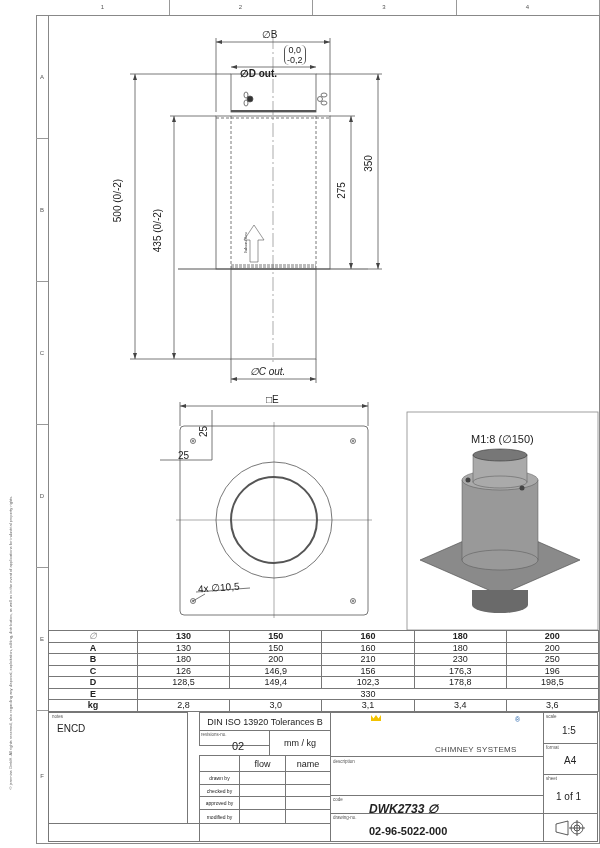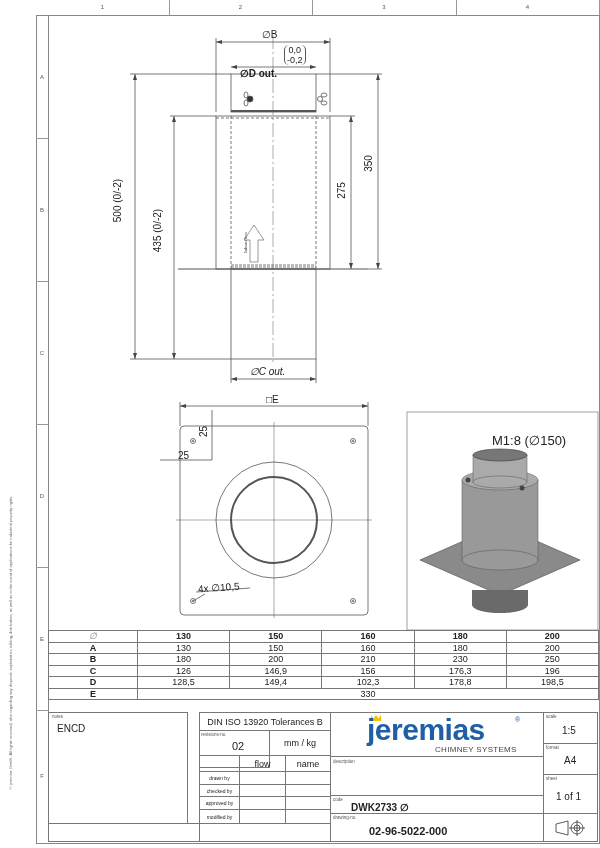--- a/index.html
+++ b/index.html
@@ -172,21 +172,21 @@
   <span>435</span> (<span>0</span>/<span>-2</span>)
 </div>
 <div class="abs" style="left:333px;top:185px;font-size:10px;transform:rotate(-90deg);">275</div>
 <div class="abs" style="left:360px;top:158px;font-size:10px;transform:rotate(-90deg);">350</div>
 <div class="abs" style="left:235px;top:240px;font-size:4px;transform:rotate(-90deg);white-space:nowrap;font-family:'Liberation Serif',serif;">Exhaust flow</div>
 <div class="abs" style="left:250px;top:366px;font-size:10px;font-style:italic;">∅C out.</div>
 <div class="abs" style="left:266px;top:394px;font-size:10px;">□E</div>
 <div class="abs" style="left:198px;top:426px;font-size:10px;transform:rotate(-90deg);">25</div>
 <div class="abs" style="left:178px;top:450px;font-size:10px;">25</div>
 <div class="abs" style="left:198px;top:582px;font-size:10px;transform:rotate(-4deg);">4x ∅10,5</div>
-<div class="abs" style="left:492px;top:433px;font-size:13px;">M1:8 (∅150)</div>
+<div class="abs" style="left:471px;top:433px;font-size:11px;">M1:8 (∅150)</div>
 
 <table class="dims">
   <tbody>
       <tr>
     <td style="width:88px;color:#888;font-style:italic;">∅</td>
     <td class="b">130</td>
     <td class="b">150</td>
     <td class="b">160</td>
     <td class="b">180</td>
     <td class="b">200</td>
@@ -220,31 +220,39 @@
     <td>128,5</td>
         <td>149,4</td>
         <td>102,3</td>
         <td>178,8</td>
         <td>198,5</td>
   </tr>
   <tr>
     <td class="b">E</td>
     <td colspan="5">330</td>
   </tr>
+  <tr>
+    <td class="b">kg</td>
+    <td>2,8</td>
+        <td>3,0</td>
+        <td>3,1</td>
+        <td>3,4</td>
+        <td>3,6</td>
+  </tr>
 </tbody>
   </table>
 
 <div class="tb" style="left:48px;top:712px;width:140px;height:112px;">
   <span class="lbl" style="left:3px;top:1px;">notes</span>
   <span class="abs" style="left:8px;top:10px;font-size:10px;">ENCD</span>
 </div>
 <div class="tb" style="left:48px;top:823px;width:152px;height:19px;"></div>
 
 <div class="tb" style="left:199px;top:712px;width:132px;height:19px;font-size:9px;text-align:center;line-height:18px;">DIN ISO 13920 Tolerances B</div>
-<div class="tb" style="left:199px;top:730px;width:71px;height:38px;">
+<div class="tb" style="left:199px;top:730px;width:71px;height:16px;">
   <span class="lbl" style="left:1px;top:1px;">revisions-no.</span>
   <span class="abs" style="left:32px;top:9px;font-size:11px;">02</span>
 </div>
 <div class="tb" style="left:269px;top:730px;width:62px;height:26px;font-size:9px;text-align:center;line-height:25px;">mm / kg</div>
 
 <div class="tb" style="left:199px;top:755px;width:41px;height:17px;"></div>
 <div class="tb" style="left:239px;top:755px;width:47px;height:17px;font-size:9px;text-align:center;line-height:16px;">flow</div>
 <div class="tb" style="left:285px;top:755px;width:46px;height:17px;font-size:9px;text-align:center;line-height:16px;">name</div>
 
 <div class="tb" style="left:199px;top:771px;width:41px;height:14px;font-size:5px;text-align:center;line-height:13px;">drawn by</div>
@@ -256,30 +264,29 @@
 <div class="tb" style="left:199px;top:796px;width:41px;height:14px;font-size:5px;text-align:center;line-height:13px;">approved by</div>
 <div class="tb" style="left:239px;top:796px;width:47px;height:14px;"></div>
 <div class="tb" style="left:285px;top:796px;width:46px;height:14px;"></div>
 <div class="tb" style="left:199px;top:809px;width:41px;height:15px;font-size:5px;text-align:center;line-height:14px;">modified by</div>
 <div class="tb" style="left:239px;top:809px;width:47px;height:15px;"></div>
 <div class="tb" style="left:285px;top:809px;width:46px;height:15px;"></div>
 <div class="tb" style="left:199px;top:823px;width:132px;height:19px;"></div>
 
 <div class="tb" style="left:330px;top:712px;width:214px;height:45px;">
   <span class="abs" style="left:40px;top:2px;width:10px;height:6px;background:#f2c200;clip-path:polygon(0 100%,0 0,25% 60%,50% 0,75% 60%,100% 0,100% 100%);"></span>
-  <span class="abs" style="left:36px;top:2px;font-size:30px;font-weight:bold;color:#1f5fa8;letter-spacing:-0.5px;line-height:30px;">jeremias</span>
   <span class="abs" style="left:184px;top:3px;font-size:7px;color:#1f5fa8;">®</span>
   <span class="abs" style="left:104px;top:32px;font-size:8px;color:#444;letter-spacing:0.3px;">CHIMNEY SYSTEMS</span>
 </div>
 <div class="tb" style="left:330px;top:756px;width:214px;height:40px;">
   <span class="lbl" style="left:2px;top:2px;">description</span>
 </div>
 <div class="tb" style="left:330px;top:795px;width:214px;height:19px;">
   <span class="lbl" style="left:2px;top:1px;">code</span>
-  <span class="abs" style="left:20px;top:6px;font-size:10px;font-weight:bold;">DWK2733 ∅</span>
+  <span class="abs" style="left:38px;top:6px;font-size:12px;font-weight:bold;font-style:italic;">DWK2733 ∅</span>
 </div>
 <div class="tb" style="left:330px;top:813px;width:214px;height:29px;">
   <span class="lbl" style="left:2px;top:1px;">drawing-no.</span>
   <span class="abs" style="left:38px;top:11px;font-size:11px;font-weight:bold;">02-96-5022-000</span>
 </div>
 
 <div class="tb" style="left:543px;top:712px;width:55px;height:32px;">
   <span class="lbl" style="left:2px;top:1px;">scale</span>
   <span class="abs" style="left:18px;top:12px;font-size:10px;">1:5</span>
 </div>

